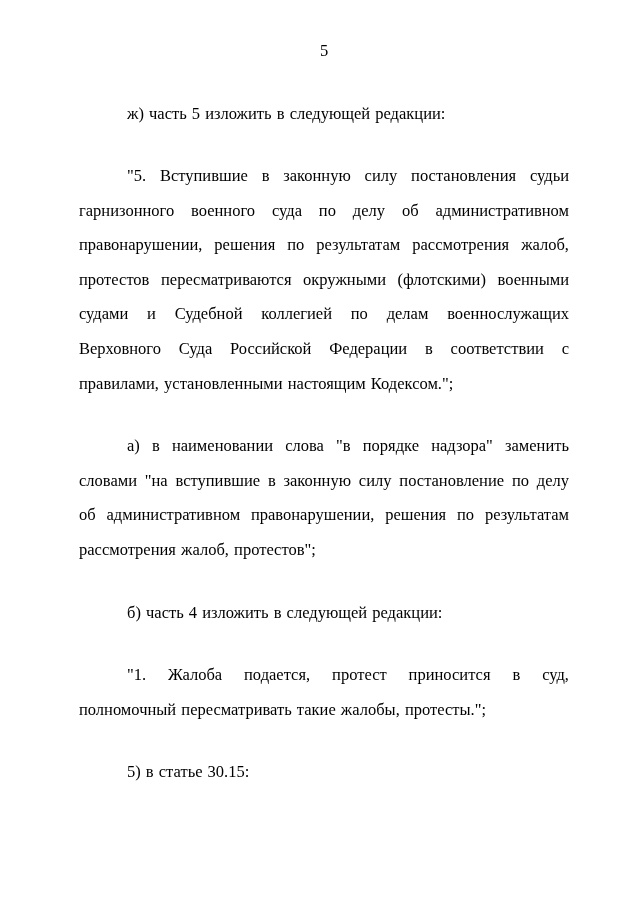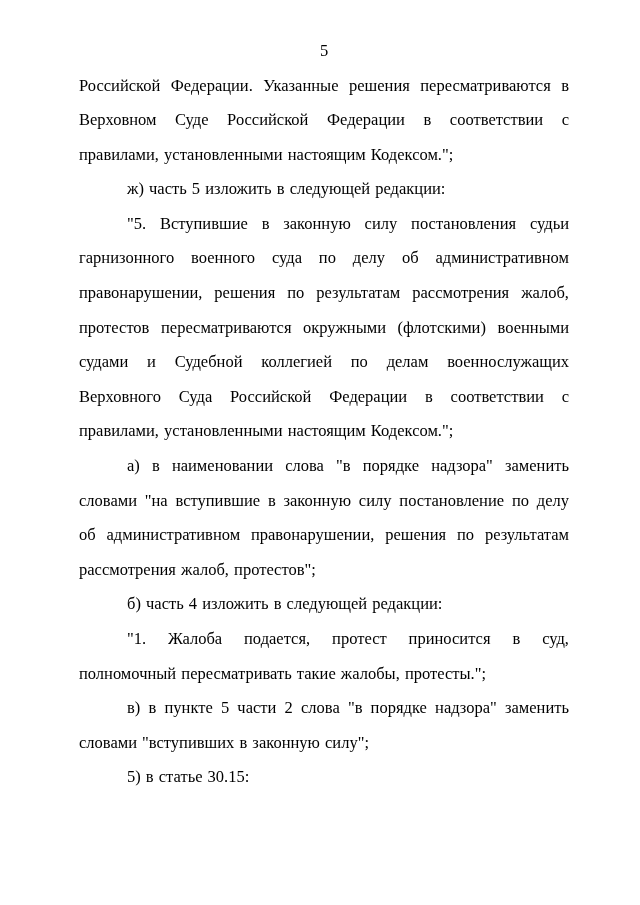--- a/index.html
+++ b/index.html
@@ -30,30 +30,29 @@
   .doc-body p.para {
     margin: 0;
     padding: 0;
     font-size: 16.5px;
     line-height: 34.6px;
     text-align: justify;
     word-spacing: 1px;
   }
   .doc-body p.para.indent {
     text-indent: 48px;
+    margin-top: 28px;
   }
 </style>
 </head>
 <body>
 
 <div class="page">
   <div class="page-number">5</div>
   <div class="doc-body">
-      <p class="para">Российской Федерации. Указанные решения пересматриваются в Верховном Суде Российской Федерации в соответствии с правилами, установленными настоящим Кодексом.";</p>
       <p class="para indent">ж) часть 5 изложить в следующей редакции:</p>
       <p class="para indent">"5. Вступившие в законную силу постановления судьи гарнизонного военного суда по делу об административном правонарушении, решения по результатам рассмотрения жалоб, протестов пересматриваются окружными (флотскими) военными судами и Судебной коллегией по делам военнослужащих Верховного Суда Российской Федерации в соответствии с правилами, установленными настоящим Кодексом.";</p>
       <p class="para indent">а) в наименовании слова "в порядке надзора" заменить словами "на вступившие в законную силу постановление по делу об административном правонарушении, решения по результатам рассмотрения жалоб, протестов";</p>
       <p class="para indent">б) часть 4 изложить в следующей редакции:</p>
       <p class="para indent">"1. Жалоба подается, протест приносится в суд, полномочный пересматривать такие жалобы, протесты.";</p>
-      <p class="para indent">в) в пункте 5 части 2 слова "в порядке надзора" заменить словами "вступивших в законную силу";</p>
       <p class="para indent">5) в статье 30.15:</p>
     </div>
 </div>
 
 </body></html>

